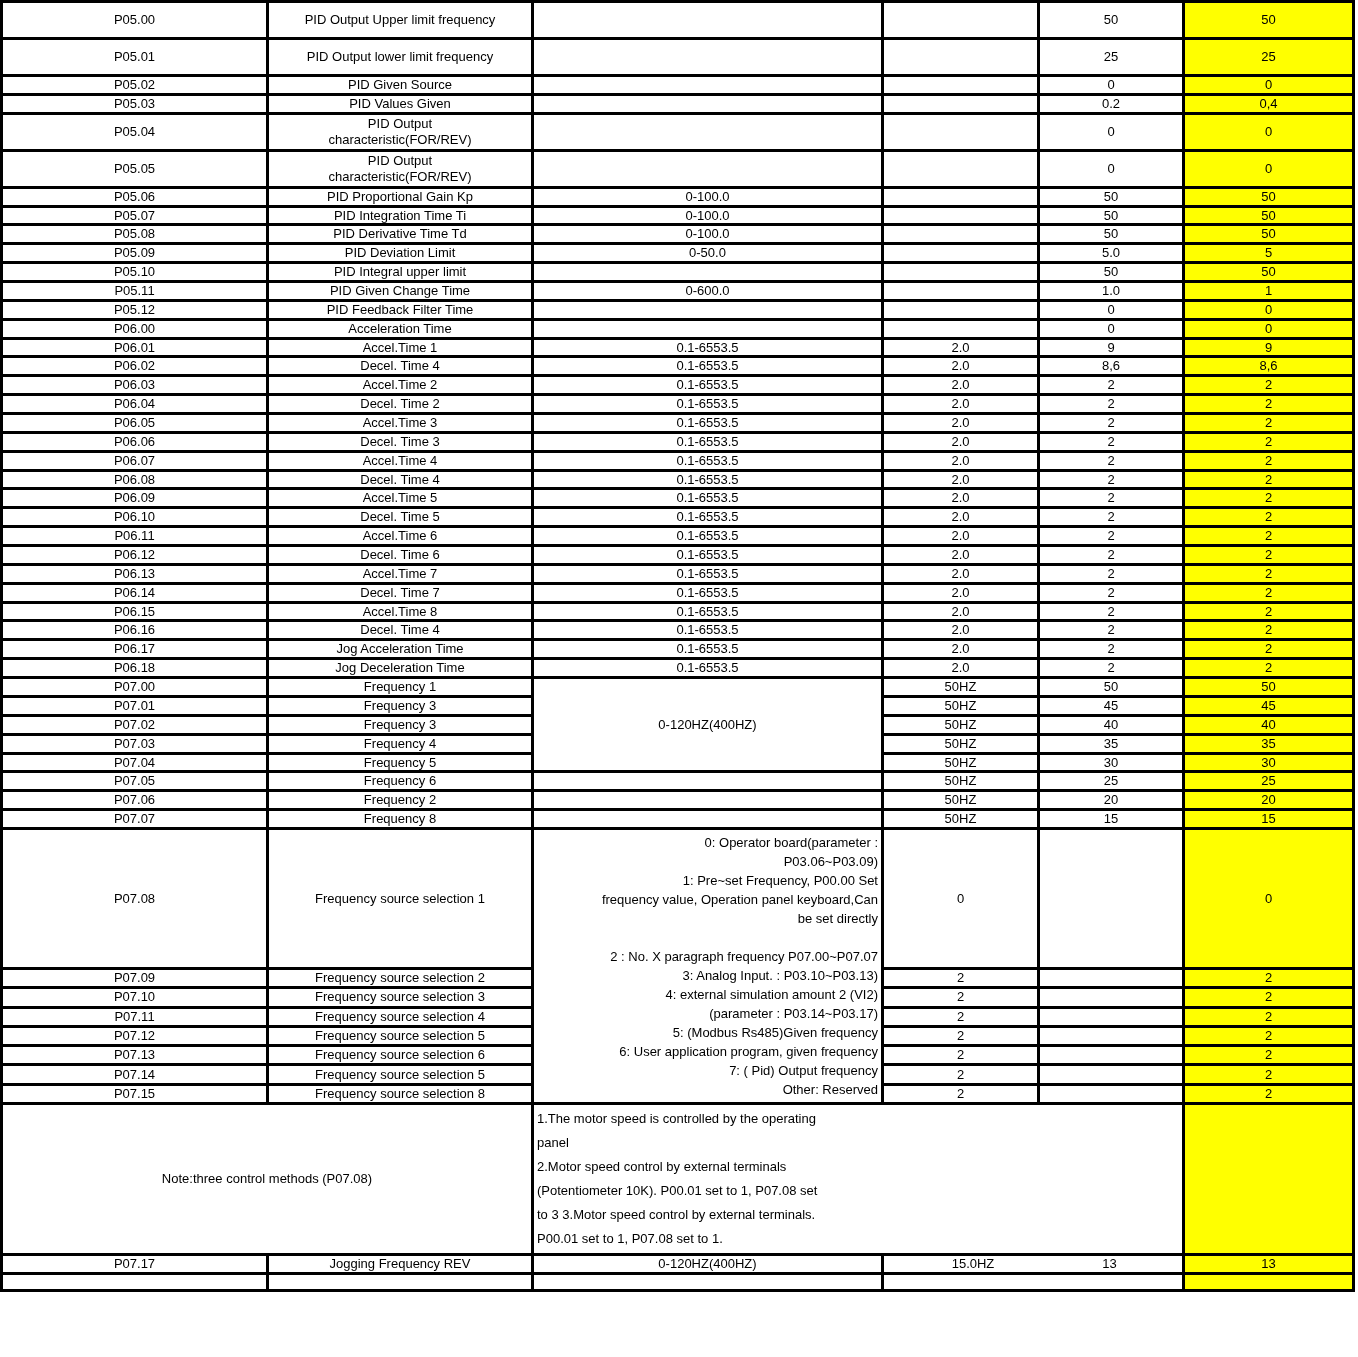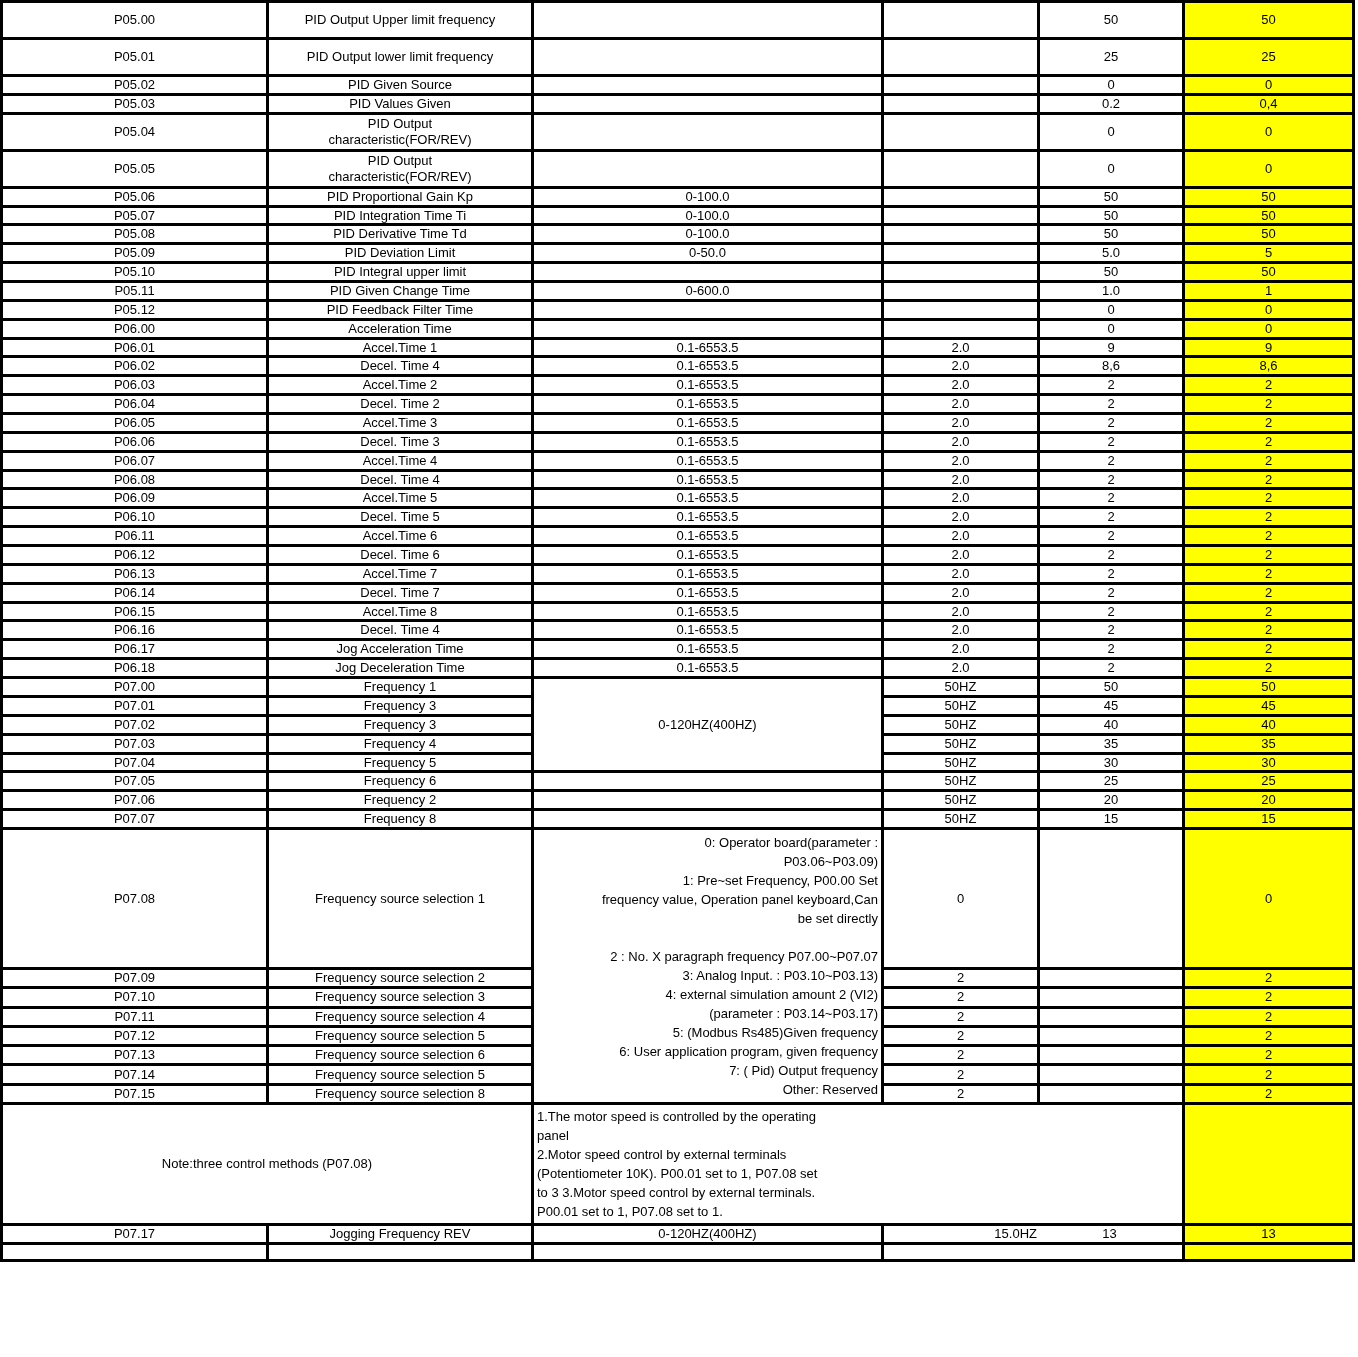--- a/index.html
+++ b/index.html
@@ -4,24 +4,24 @@
 <style>
   html,body{margin:0;padding:0;background:#fff;}
   #screen{width:1358px;height:1357px;overflow:hidden;background:#fff;}
   table{border-collapse:collapse;table-layout:fixed;width:1352px;}
   td{border:3px solid #000;font-family:"Liberation Sans",sans-serif;font-size:13px;color:#000;
      text-align:center;vertical-align:middle;padding:0 2px;overflow:hidden;
      white-space:pre-line;line-height:1.22;}
   tr.h17{height:17px;} tr.h37{height:37px;} tr.h137{height:137px;} tr.h117{height:117px;}
   td.yellow{background:#FFFF00;}
   td.bigtext{text-align:right;vertical-align:top;padding:3px 3px;line-height:19px;}
-  td.notetext{text-align:left;vertical-align:top;padding:2px 3px;line-height:19px;margin-top:33px;}
+  td.notetext{text-align:left;vertical-align:top;padding:2px 3px;line-height:24px;margin-top:33px;}
   td.hz{padding:0;}
   .hzwrap{display:flex;align-items:center;width:100%;}
-  .hzl{flex:1;text-align:right;padding-left:3px;margin-left:22px;}
+  .hzl{flex:1;text-align:center;padding-left:3px;margin-left:22px;}
   .hzr{width:145px;text-align:center;}
 </style>
 </head>
 <body>
 
 <div id="screen">
 <table>
 <colgroup>
 <col style="width:266px">
         <col style="width:265px">

